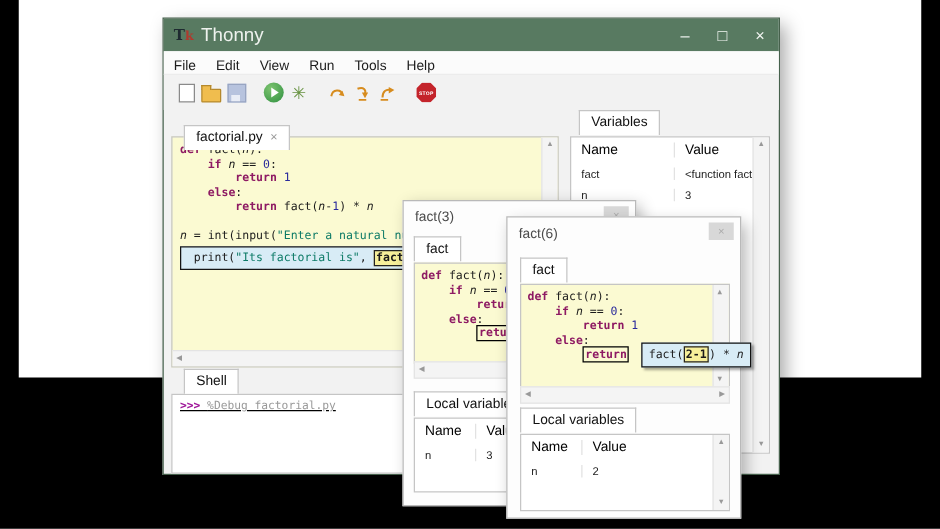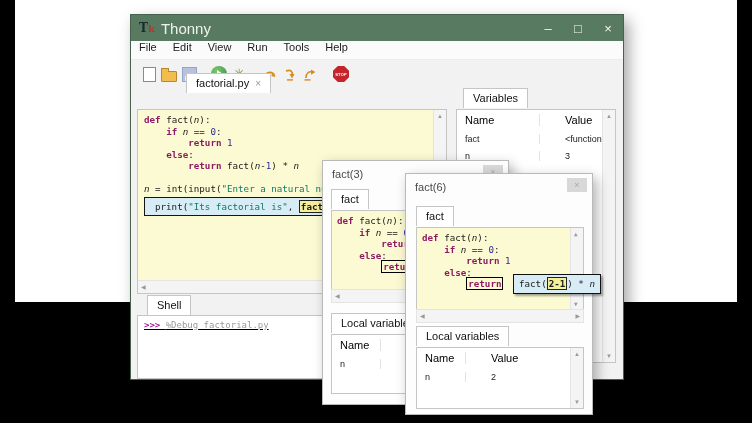--- a/index.html
+++ b/index.html
@@ -13,21 +13,21 @@
   .titlebar{position:absolute;left:0;top:0;right:0;height:26px;background:#587a61;
     display:flex;align-items:center;color:#eef2ee;}
   .tk-logo{font-family:"DejaVu Serif",serif;font-weight:bold;font-size:12px;color:#1e2a30;
     margin:0 6px 0 8px;background:transparent;}
   .tk-logo i{font-style:normal;color:#b03a2e;font-size:10px;}
   .win-title{font-size:15px;}
   .win-controls{margin-left:auto;display:flex;height:100%;}
   .win-btn{width:30px;height:100%;display:flex;align-items:center;justify-content:center;
     font-size:13px;color:#f2f5f2;}
   .menubar{position:absolute;left:0;top:26px;right:0;height:18px;background:#fbfbfb;
-    display:flex;align-items:flex-start;font-size:11px;color:#1c1c1c;border-bottom:1px solid #ececec;}
+    display:flex;align-items:flex-end;font-size:11px;color:#1c1c1c;border-bottom:1px solid #ececec;}
   .menu-item{padding:0 8px;}
   .toolbar{position:absolute;left:0;top:45px;right:0;height:28px;background:#f2f2f2;
     display:flex;align-items:center;padding-left:8px;}
   .tbtn{width:20px;height:20px;display:flex;align-items:center;justify-content:center;position:relative;}
   .tbtn:nth-child(4){margin-left:10px;}
   .tbtn:nth-child(6){margin-left:10px;}
   .tbtn:nth-child(9){margin-left:12px;}
   .ic-new{width:11px;height:13px;background:#fff;border:1px solid #8a8a8a;display:block;}
   .ic-open{width:14px;height:9px;background:#f0bd4e;border:1px solid #b5892c;border-radius:1px;
      position:relative;display:block;margin-top:4px;}
@@ -43,21 +43,21 @@
   .ic-stop{width:16px;height:16px;background:#c4242b;display:flex;align-items:center;justify-content:center;
      clip-path:polygon(30% 0,70% 0,100% 30%,100% 70%,70% 100%,30% 100%,0 70%,0 30%);}
   .ic-stop i{font-style:normal;color:#fff;font-weight:bold;font-size:4px;letter-spacing:.2px;}
 
   
   .tab{position:absolute;background:#fff;border:1px solid #c5c5c5;border-bottom:none;
     padding:3px 9px 4px;font-size:11px;color:#111;z-index:3;white-space:nowrap;}
   .panel{position:absolute;background:#fff;border:1px solid #c5c5c5;}
   .tab-close{color:#999;margin-left:6px;font-size:10px;}
 
-  .tab-edit{left:16px;top:58px;margin-left:39px;}
+  .tab-edit{left:16px;top:85px;}
   .editor{left:6px;top:94px;width:308px;height:183px;background:#fbfad2;}
   .codebox{font-family:"DejaVu Sans Mono",monospace;font-size:9.2px;line-height:11.5px;
     white-space:pre;color:#1a1a1a;}
   .editor .code{position:absolute;left:6px;top:4px;right:14px;bottom:14px;overflow:visible;}
   .cl{min-height:11.5px;}
   .cl.focus{display:inline-block;background:#d8ecf6;border:1px solid #151515;
     padding:3px 6px 3px 10px;margin-top:2px;width:216px;}
   .tk-k{color:#8e1a63;font-weight:bold;}
   .tk-s{color:#0c7a66;}
   .tk-n{color:#2a2a9c;}
@@ -79,21 +79,21 @@
     font-family:"DejaVu Sans Mono",monospace;font-size:9px;padding-top:4px;}
   .sl{padding-left:6px;text-decoration:underline;}
   .sl + .sl{margin-top:8px;padding-left:13px;}
   .sh-prompt{color:#a0189a;font-weight:bold;}
   .sh-magic{color:#9a9a9a;}
   .sh-io{color:#141414;font-weight:bold;}
   .sh-input{color:#2b2bd6;font-weight:bold;}
 
   .tab-vars{left:332px;top:73px;}
   .varspanel{left:325px;top:94px;width:158px;height:252px;}
-  .trow{display:flex;font-size:9px;color:#222;padding:4px 0 3px 8px;gap:17px;}
+  .trow{display:flex;font-size:9px;color:#222;padding:4px 0 3px 8px;}
   .trow.thead{font-size:11px;color:#000;padding:4px 0 4px 8px;}
   .tcell{flex:none;overflow:hidden;white-space:nowrap;}
   .varspanel .tcell:first-child{width:74px;border-right:1px solid #e2e2e2;margin-right:8px;}
   .varspanel .tbl{position:absolute;left:0;top:0;right:12px;bottom:0;overflow:hidden;}
 
   
   .fwin{position:absolute;background:#fdfdfd;border:1px solid #b9b9b9;
     box-shadow:4px 5px 12px rgba(0,0,0,.3);}
   .fwin3{left:307px;top:160px;width:185px;height:243px;z-index:5;}
   .fwin2{left:390px;top:173px;width:186px;height:240px;z-index:10;}

